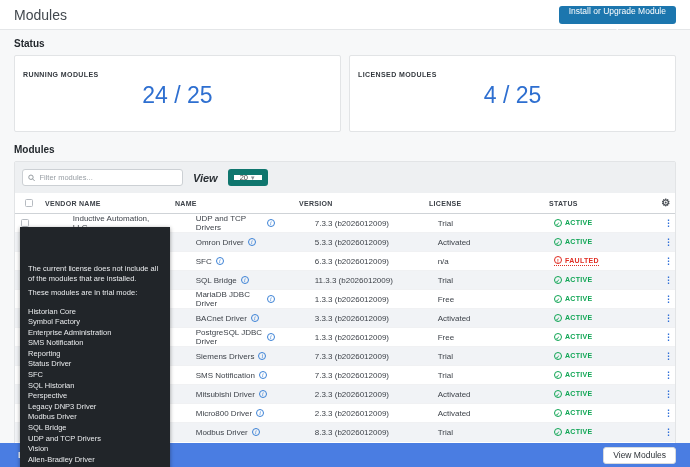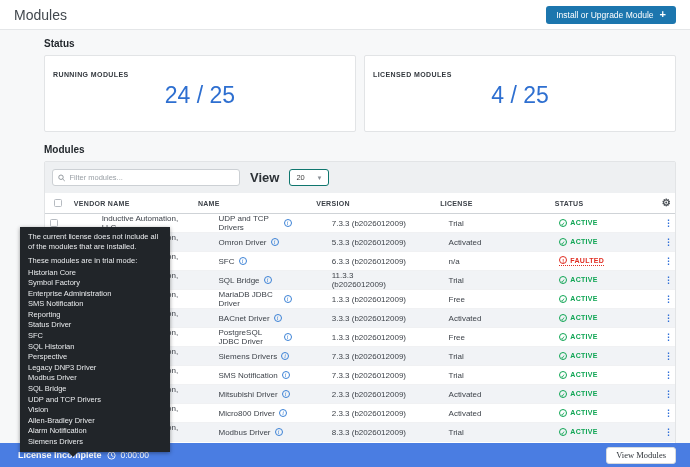--- a/index.html
+++ b/index.html
@@ -4,42 +4,42 @@
 <style>
   * { margin:0; padding:0; box-sizing:border-box; }
   html,body { width:690px; height:467px; overflow:hidden; }
   body { font-family:"Liberation Sans", sans-serif; background:#f7f8f9; color:#3c4248; position:relative; }
 
   
   .app-header { height:30px; background:#fff; border-bottom:1px solid #e4e6e8;
     display:flex; align-items:center; justify-content:space-between; padding:0 14px; }
   .page-title { font-size:14px; color:#42484e; font-weight:400; }
   .install-btn { background:#1c76ae; color:#fff; font-size:8.5px; border:none; border-radius:3px;
-    height:18px; padding:0 10px; display:flex; align-items:center; gap:6px; cursor:pointer; font-family:inherit; }
+    height:18px; padding:0 10px; display:flex; align-items:center; gap:6px; cursor:pointer; font-family:inherit;flex-direction:column; }
   .install-btn .plus { font-size:11px; font-weight:700; line-height:1; }
 
-  .content { padding:0 14px;margin-left:30px; }
+  .content { padding:0 14px; }
   .section-title { font-size:10px; font-weight:700; color:#24292e; margin:8px 0 6px; }
 
   
   .cards { display:flex; gap:8px; }
   .card { flex:1; background:#fff; border:1px solid #e2e4e6; border-radius:2px; height:77px; padding:15px 8px; position:relative; }
   .card-label { font-size:7px; font-weight:700; letter-spacing:.4px; color:#33383e; }
   .card-value { position:absolute; left:0; right:0; top:26px; text-align:center;
     font-size:23px; color:#2e6fd0; }
 
   
   .table-card { background:#fff; border:1px solid #e2e4e6; border-radius:2px; }
   .filter-bar { background:#eef0f2; height:31px; display:flex; align-items:center; gap:10px; padding:0 7px; }
-  .search-box { background:#fff; border:1px solid #ccd0d4; border-radius:3px; width:188px; height:17px;
+  .search-box { background:#fff; border:1px solid #ccd0d4; border-radius:3px; width:161px; height:17px;
     display:flex; align-items:center; padding:0 5px; gap:4px; }
   .search-box input { border:none; outline:none; font-size:7.5px; width:100%; font-family:inherit; color:#555; background:transparent; }
   .search-box input::placeholder { color:#9aa0a6; }
-  .view-label { font-size:13px; font-weight:700; color:#2c3136; }
-  .view-select { background:#fff; border:1px solid #0f766e; border-radius:3px; height:17px; width:40px;
+  .view-label { font-size:11px; font-weight:700; color:#2c3136;font-style:italic; }
+  .view-select { background:#fff; border:6px solid #0f766e; border-radius:3px; height:17px; width:40px;
     display:flex; align-items:center; justify-content:space-between; padding:0 6px; font-size:7.5px; color:#444; cursor:pointer; }
   .chev { font-size:6px; color:#8a9096; }
 
   
   .thead { display:flex; align-items:center; height:21px; border-bottom:1px solid #cfd3d7; font-size:7px; font-weight:700; color:#3c4148; letter-spacing:.3px; }
   .trow { display:flex; align-items:center; height:19px; font-size:8px; color:#3e434a; border-bottom:1px solid #f0f1f3;gap:36px; }
   .tbody .trow:nth-child(even) { background:#f1f3f6; }
   .c { padding:0 2px; }
   .c0 { width:28px; display:flex; justify-content:center; }
   .c1 { width:130px; }
@@ -56,33 +56,33 @@
   .status-wrap { display:inline-flex; align-items:center; gap:3px; font-size:7px; font-weight:700; letter-spacing:.3px; }
   .status-wrap .sicon { width:8px; height:8px; border-radius:50%; font-size:5.5px; line-height:8px; text-align:center; font-weight:700; }
   .status-wrap.active { color:#0fa554; }
   .status-wrap.active .sicon { border:1px solid #0fa554; color:#0fa554; }
   .status-wrap.faulted { color:#e02d22; border-bottom:1px dotted #e02d22; padding-bottom:1px; }
   .status-wrap.faulted .sicon { border:1px solid #e02d22; color:#e02d22; }
 
   
   .tooltip { position:absolute; left:20px; top:227px; width:150px; background:#212529; color:#e9ebed;
     padding:5px 8px 4px; font-size:7.5px; z-index:30; box-shadow:0 1px 4px rgba(0,0,0,.4); }
-  .tooltip .intro { line-height:1.3; margin-bottom:4px; }
-  .tooltip .subtitle { margin-bottom:3px; }
+  .tooltip .intro { line-height:1.3; margin-bottom:4px;margin-top:32px; }
+  .tooltip .subtitle { margin-bottom:10px; }
   .tooltip .titem { line-height:10.6px; white-space:nowrap; }
   .tooltip::after { content:""; position:absolute; left:48px; bottom:-5px; border:5px solid transparent; border-top-color:#212529; border-bottom:none; }
 
   
   .footer { position:absolute; left:0; bottom:0; width:690px; height:24px; background:#4a7de2; color:#fff;
     display:flex; align-items:center; justify-content:space-between; padding:0 14px 0 18px; z-index:20; }
   .footer-left { display:flex; align-items:center; gap:5px; }
   .footer-label { font-size:9px; font-weight:700; }
   .footer-timer { font-size:8.5px; }
   .view-modules-btn { background:#fff; color:#2e3338; border:1px solid #d7dadd; border-radius:3px;
-    font-size:8.5px; height:17px; padding:0 9px; cursor:pointer; font-family:Liberation Serif, serif; }
+    font-size:8.5px; height:17px; padding:0 9px; cursor:pointer; font-family:Liberation Sans, sans-serif; }
 </style>
 </head>
 <body>
 
 <div class="app-header">
   <div class="page-title">Modules</div>
   <button class="install-btn">
     <span>Install or Upgrade Module</span>
     <span class="plus">+</span>
   </button>

